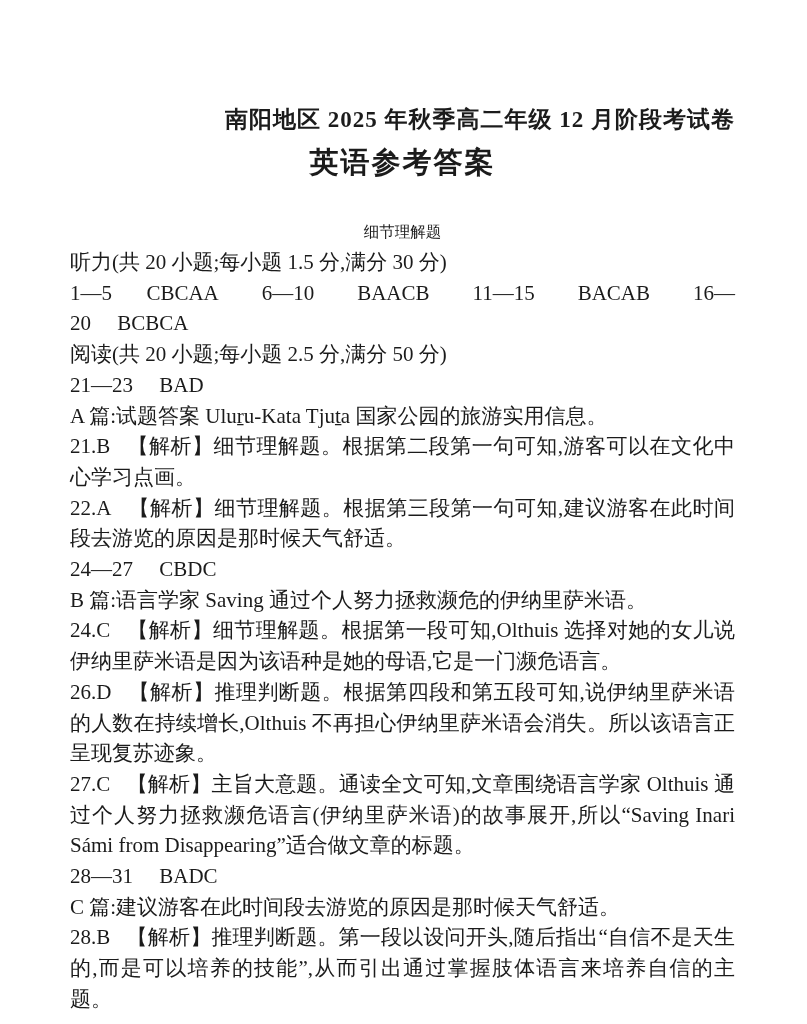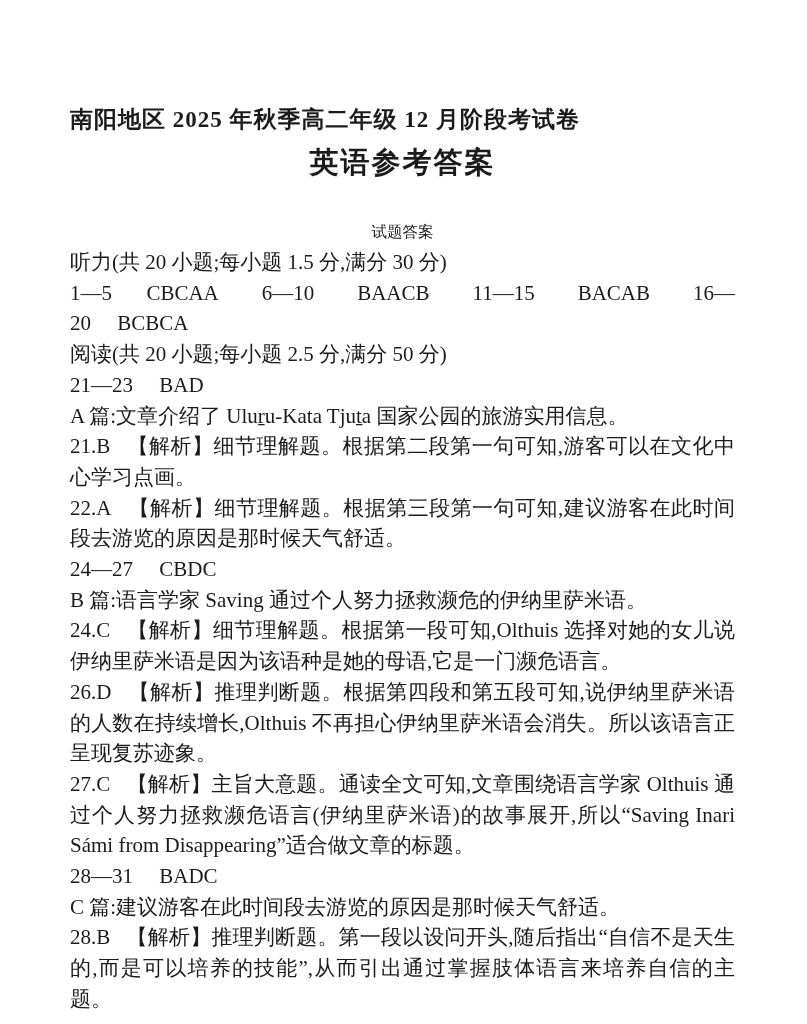--- a/index.html
+++ b/index.html
@@ -14,21 +14,21 @@
     height: 1024px;
     box-sizing: border-box;
     padding: 105px 72px 0 70px;
     background: #ffffff;
     color: #1b1b1b;
     font-family: "Liberation Serif", "DejaVu Serif", serif;
     overflow: hidden;
   }
   .title {
     margin: 0;
-    text-align: left;
+    text-align: right;
     font-size: 23px;
     font-weight: 700;
     line-height: 30px;
     letter-spacing: 1px;
     white-space: nowrap;
   }
   .subtitle {
     margin: 10px 0 0 0;
     text-align: center;
     font-size: 29px;
@@ -52,27 +52,27 @@
     line-height: 30.7px;
     text-align: justify;
   }
 </style>
 </head>
 <body>
 
 <div class="page" style="color: rgb(27, 27, 27); background: rgb(255, 255, 255);">
   <h1 class="title">南阳地区 2025 年秋季高二年级 12 月阶段考试卷</h1>
   <h2 class="subtitle">英语参考答案</h2>
-  <div class="section-heading">试题答案</div>
+  <div class="section-heading">细节理解题</div>
   <div class="body">
       <p class="para">听力(共 20 小题;每小题 1.5 分,满分 30 分)</p>
       <p class="para">1—5&nbsp;&nbsp;&nbsp;&nbsp;CBCAA&nbsp;&nbsp;&nbsp;&nbsp;&nbsp;6—10&nbsp;&nbsp;&nbsp;&nbsp;&nbsp;BAACB&nbsp;&nbsp;&nbsp;&nbsp;&nbsp;11—15&nbsp;&nbsp;&nbsp;&nbsp;&nbsp;BACAB&nbsp;&nbsp;&nbsp;&nbsp;&nbsp;16—20&nbsp;&nbsp;&nbsp;&nbsp;&nbsp;BCBCA</p>
       <p class="para">阅读(共 20 小题;每小题 2.5 分,满分 50 分)</p>
       <p class="para">21—23&nbsp;&nbsp;&nbsp;&nbsp;&nbsp;BAD</p>
-      <p class="para">A 篇:文章介绍了 Uluṟu-Kata Tjuṯa 国家公园的旅游实用信息。</p>
+      <p class="para">A 篇:试题答案 Uluṟu-Kata Tjuṯa 国家公园的旅游实用信息。</p>
       <p class="para">21.B&nbsp;&nbsp;&nbsp;【解析】细节理解题。根据第二段第一句可知,游客可以在文化中心学习点画。</p>
       <p class="para">22.A&nbsp;&nbsp;&nbsp;【解析】细节理解题。根据第三段第一句可知,建议游客在此时间段去游览的原因是那时候天气舒适。</p>
       <p class="para">24—27&nbsp;&nbsp;&nbsp;&nbsp;&nbsp;CBDC</p>
       <p class="para">B 篇:语言学家 Saving 通过个人努力拯救濒危的伊纳里萨米语。</p>
       <p class="para">24.C&nbsp;&nbsp;&nbsp;【解析】细节理解题。根据第一段可知,Olthuis 选择对她的女儿说伊纳里萨米语是因为该语种是她的母语,它是一门濒危语言。</p>
       <p class="para">26.D&nbsp;&nbsp;&nbsp;【解析】推理判断题。根据第四段和第五段可知,说伊纳里萨米语的人数在持续增长,Olthuis 不再担心伊纳里萨米语会消失。所以该语言正呈现复苏迹象。</p>
       <p class="para">27.C&nbsp;&nbsp;&nbsp;【解析】主旨大意题。通读全文可知,文章围绕语言学家 Olthuis 通过个人努力拯救濒危语言(伊纳里萨米语)的故事展开,所以“Saving Inari Sámi from Disappearing”适合做文章的标题。</p>
       <p class="para">28—31&nbsp;&nbsp;&nbsp;&nbsp;&nbsp;BADC</p>
       <p class="para">C 篇:建议游客在此时间段去游览的原因是那时候天气舒适。</p>
       <p class="para">28.B&nbsp;&nbsp;&nbsp;【解析】推理判断题。第一段以设问开头,随后指出“自信不是天生的,而是可以培养的技能”,从而引出通过掌握肢体语言来培养自信的主题。</p>

